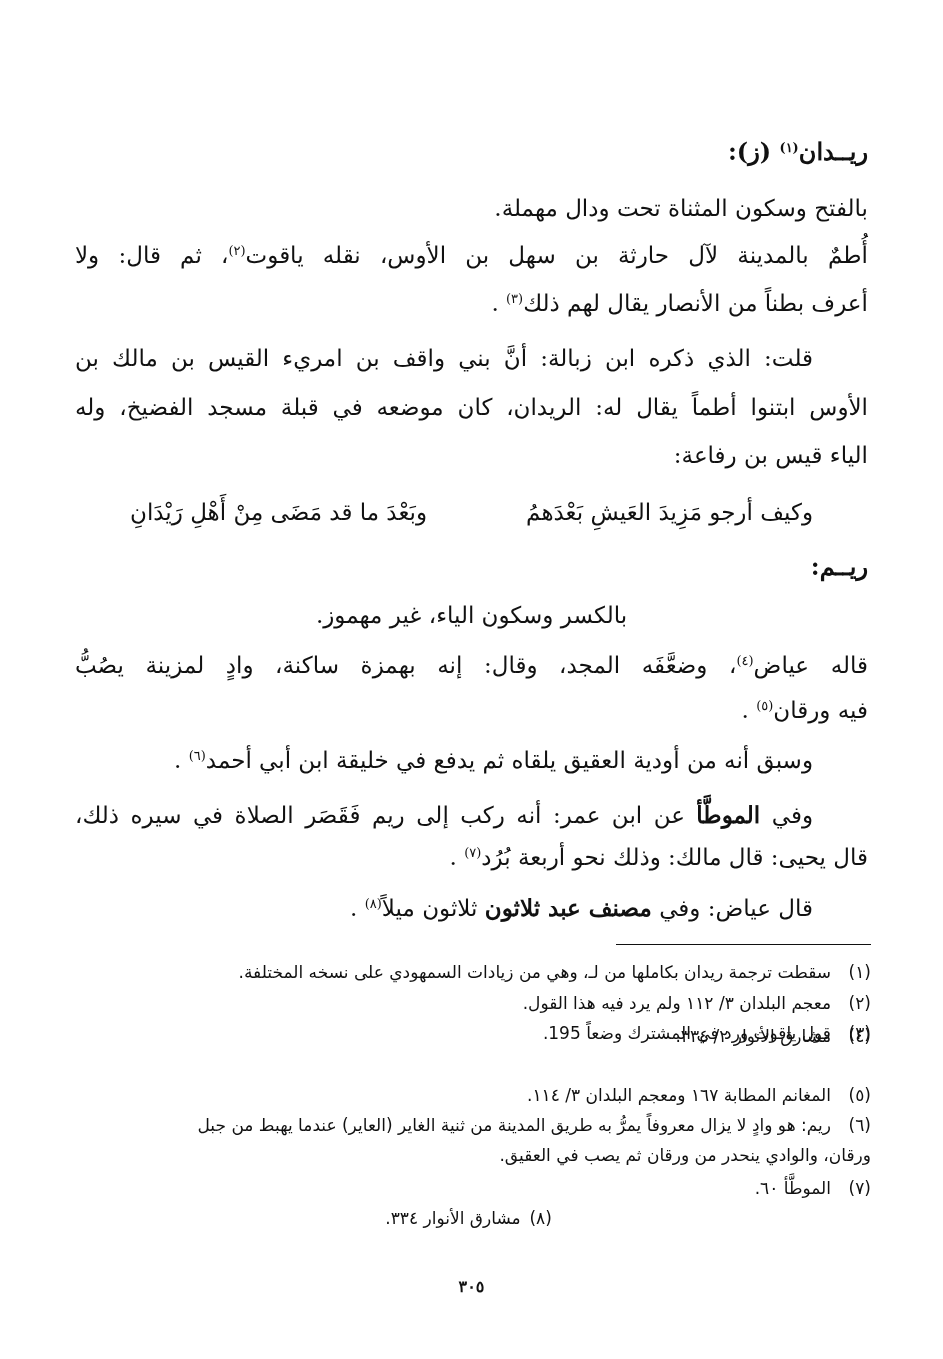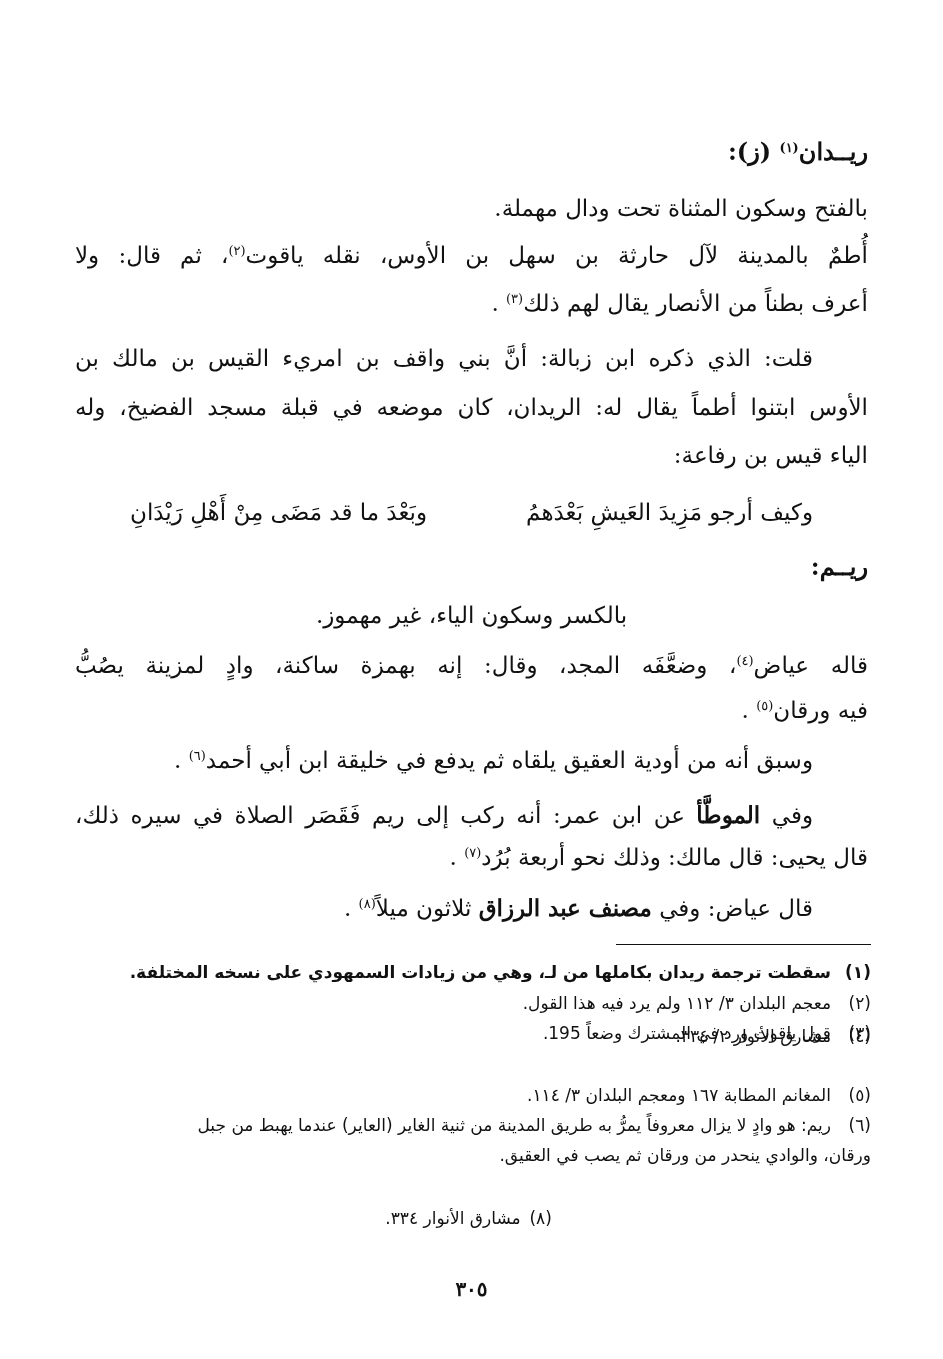--- a/index.html
+++ b/index.html
@@ -9,21 +9,21 @@
   .line { position:absolute; right:75px; left:75px; white-space:nowrap; font-size:23px; line-height:30px; text-align:right; }
   .just { text-align:justify; text-align-last:justify; }
   .indent { padding-right:55px; }
   .heading { font-weight:bold; font-size:24px; }
   sup { font-size:13px; vertical-align:8px; line-height:0; }
   .poem { position:absolute; right:130px; left:130px; font-size:23px; line-height:30px; display:flex; justify-content:space-between; direction:rtl; }
   .bold { font-weight:bold; }
   .sep { position:absolute; right:72px; width:255px; top:944px; border-top:1.5px solid #111; }
   .fn { position:absolute; right:72px; left:75px; font-size:17px; line-height:24px; font-family:"DejaVu Sans","Liberation Sans",sans-serif; text-align:right; white-space:nowrap; }
   .fn .num { display:inline-block; width:40px; }
-  .pagenum { position:absolute; left:0; right:0; top:1277px; text-align:center; font-size:20px; font-weight:bold; }
+  .pagenum { position:absolute; left:0; right:0; top:1277px; text-align:center; font-size:16px; font-weight:bold; }
 </style>
 </head>
 <body>
 
 <div class="page">
 
   <div class="line heading" style="top:137px;">
     <span>ريــدان</span><sup>(١)</sup><span> (ز):</span>
   </div>
 
@@ -78,44 +78,47 @@
 
   <div class="line just indent" style="top:800px;">
     <span><span>وفي </span><span class="bold">الموطَّأ</span><span> عن ابن عمر: أنه ركب إلى ريم فَقَصَر الصلاة في سيره ذلك،</span></span>
   </div>
 
   <div class="line" style="top:842px;">
     <span>قال يحيى: قال مالك: وذلك نحو أربعة بُرُد</span><sup>(٧)</sup><span> .</span>
   </div>
 
   <div class="line indent" style="top:893px;">
-    <span>قال عياض: وفي </span><span class="bold">مصنف عبد الرزاق</span><span> ثلاثون ميلاً</span><sup>(٨)</sup><span> .</span>
+    <span>قال عياض: وفي </span><span class="bold">مصنف عبد ثلاثون</span><span> ثلاثون ميلاً</span><sup>(٨)</sup><span> .</span>
   </div>
 
   <div class="sep"></div>
 
-  <div class="fn" style="top:960px;font-weight:bold;">
+  <div class="fn" style="top:960px;">
     <span class="num">(١)</span><span>سقطت ترجمة ريدان بكاملها من لـ، وهي من زيادات السمهودي على نسخه المختلفة.</span>
   </div>
   <div class="fn" style="top:991px;">
     <span class="num">(٢)</span><span>معجم البلدان ٣/ ١١٢ ولم يرد فيه هذا القول.</span>
   </div>
   <div class="fn" style="top:1021px;">
     <span class="num">(٣)</span><span>قول ياقوت ورد في المشترك وضعاً 195.</span>
   </div>
   <div class="fn" style="top:1024px;">
     <span class="num">(٤)</span><span>مشارق الأنوار ٢/ ٣٣٤.</span>
   </div>
   <div class="fn" style="top:1083px;text-align:right;">
     <span class="num">(٥)</span><span>المغانم المطابة ١٦٧ ومعجم البلدان ٣/ ١١٤.</span>
   </div>
   <div class="fn" style="top:1113px;">
     <span class="num">(٦)</span><span>ريم: هو وادٍ لا يزال معروفاً يمرُّ به طريق المدينة من ثنية الغاير (العاير) عندما يهبط من جبل</span>
   </div>
   <div class="fn cont" style="top:1143px;">
     <span>ورقان، والوادي ينحدر من ورقان ثم يصب في العقيق.</span>
   </div>
+  <div class="fn" style="top:1176px;">
+    <span class="num">(٧)</span><span>الموطَّأ ٦٠.</span>
+  </div>
   <div class="fn" style="top:1206px;text-align:center;">
     <span class="num">(٨)</span><span>مشارق الأنوار ٣٣٤.</span>
   </div>
 
   <div class="pagenum">٣٠٥</div>
 </div>
 
 </body></html>

